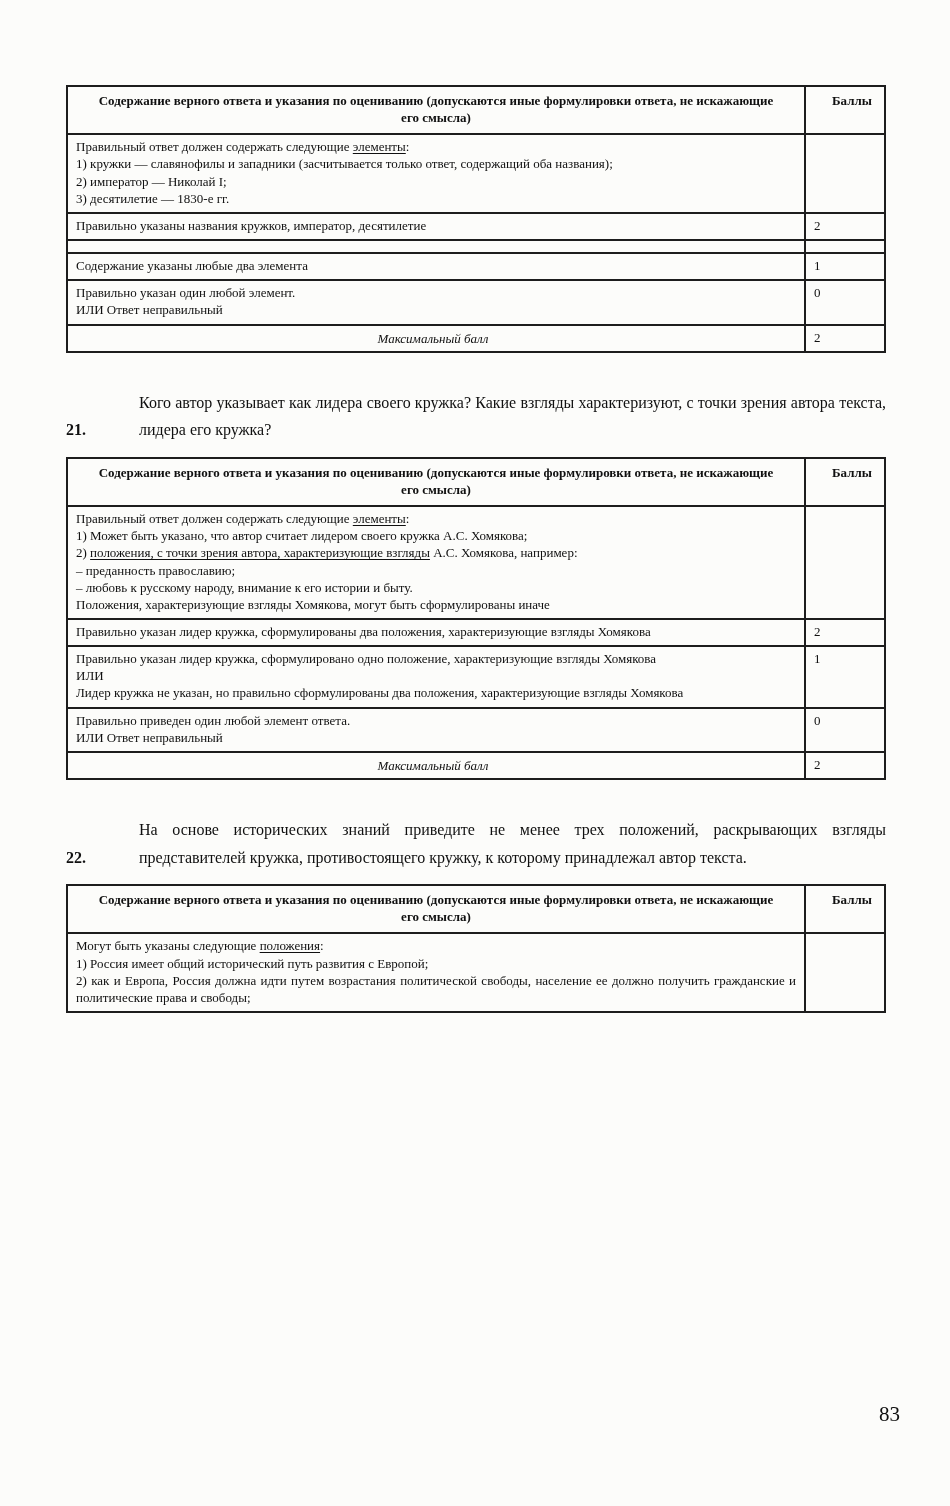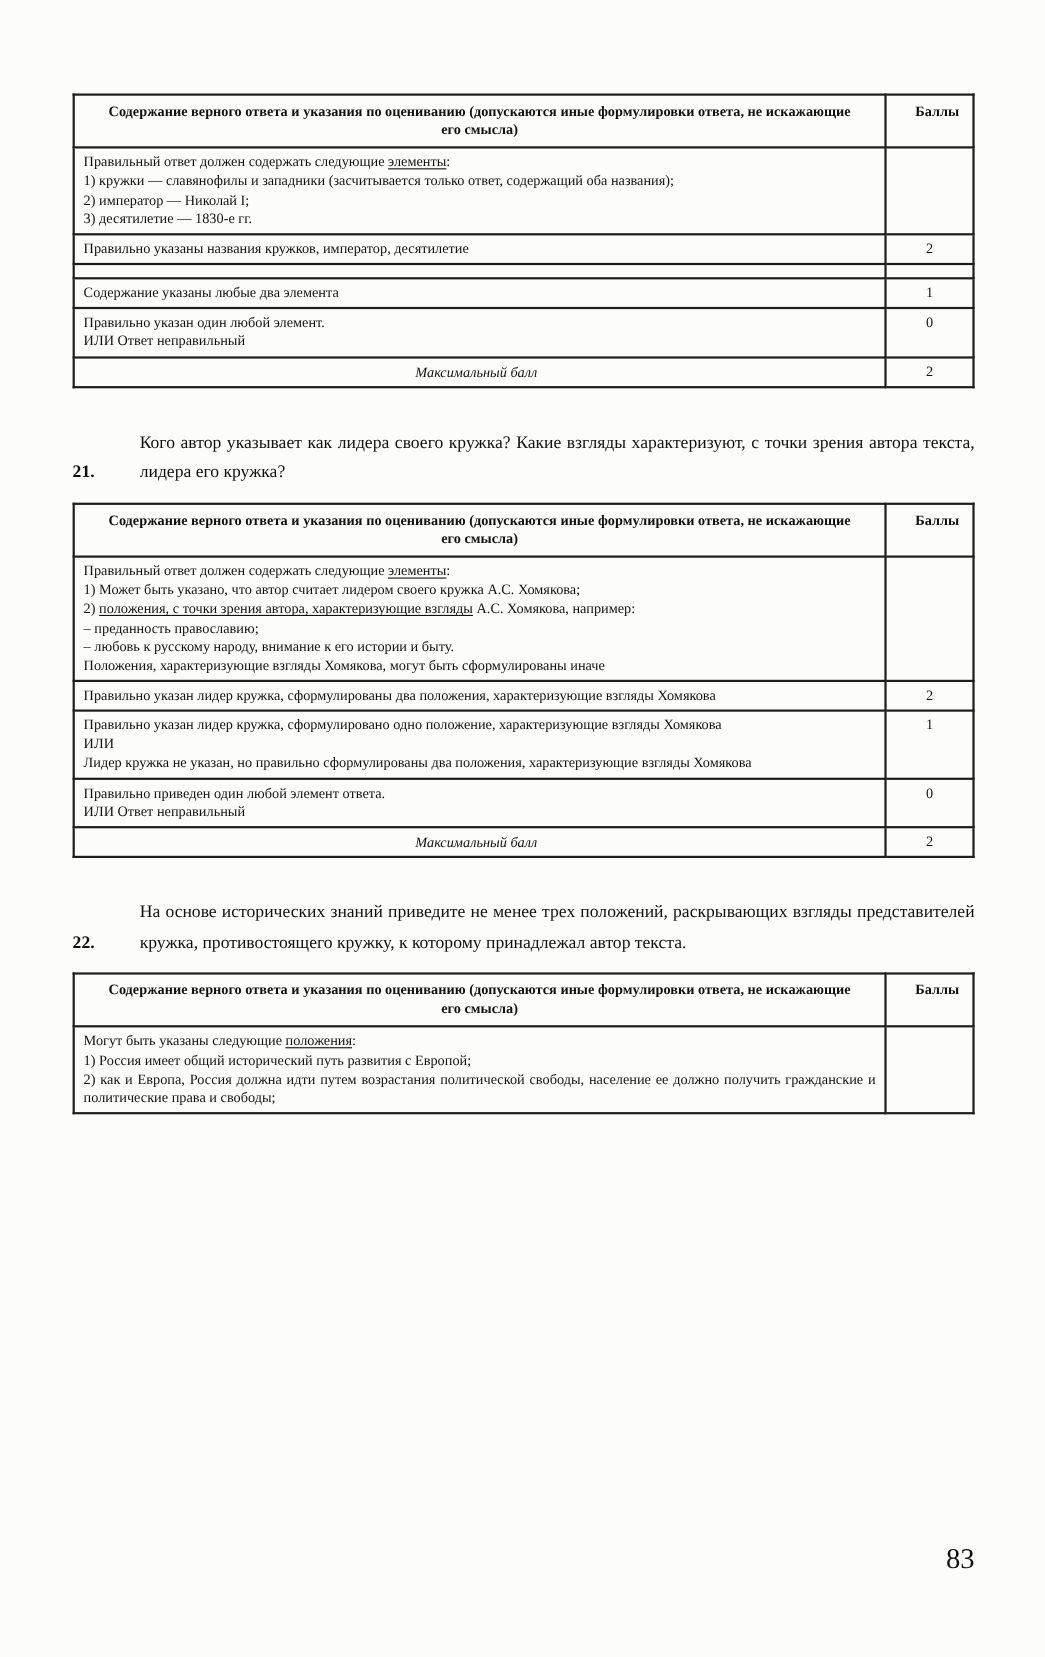--- a/index.html
+++ b/index.html
@@ -30,21 +30,21 @@
     font-size: 13px;
     line-height: 1.32;
   }
   table.scoring td.c-hdr {
     text-align: center;
     font-weight: bold;
     padding: 5px 26px 7px 26px;
   }
   table.scoring td.score {
     width: 80px;
-    text-align: center;
+    text-align: left;
   }
   table.scoring td.body {
     text-align: justify;
   }
   table.scoring tr.spacer td {
     padding: 0;
     height: 13px;
   }
   table.scoring td.max {
     text-align: center;
@@ -60,26 +60,27 @@
     font-size: 16px;
     line-height: 1.72;
   }
   .question .num {
     font-weight: bold;
     flex: 0 0 61px;
   }
   .question .text {
     flex: 1;
     text-align: justify;
+    margin-left: 12px;
   }
   .page-number {
     position: absolute;
     top: 1402px;
-    right: 64px;
-    font-size: 26px;
+    right: 50px;
+    font-size: 21px;
   }
   u { text-underline-offset: 2px; }
 </style>
 </head>
 <body>
 
 <div class="content">
 
   <table class="scoring">
     <tbody>

